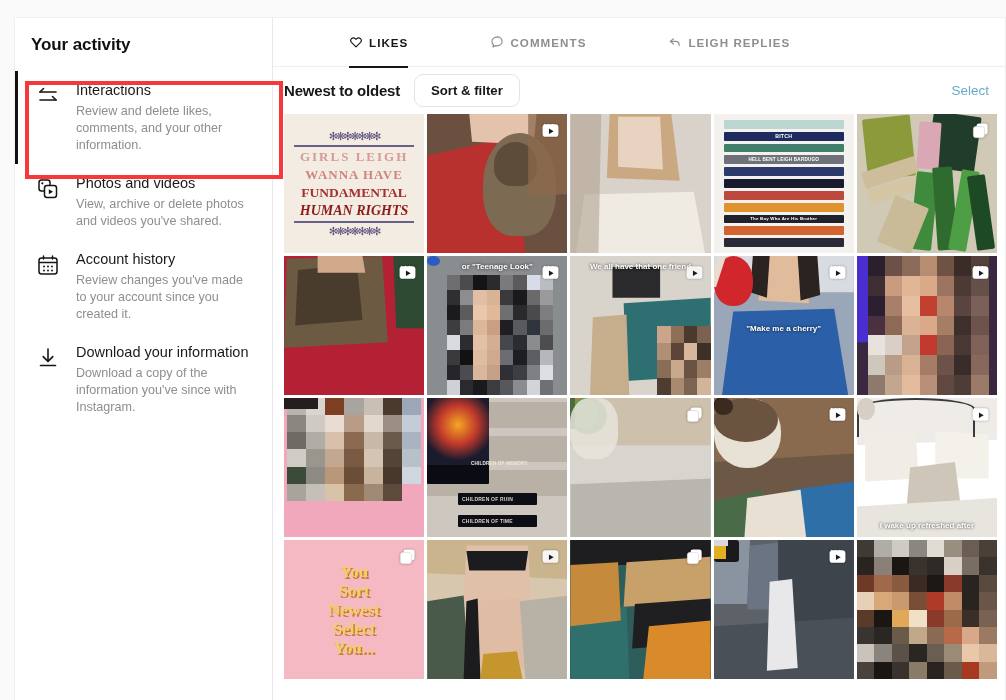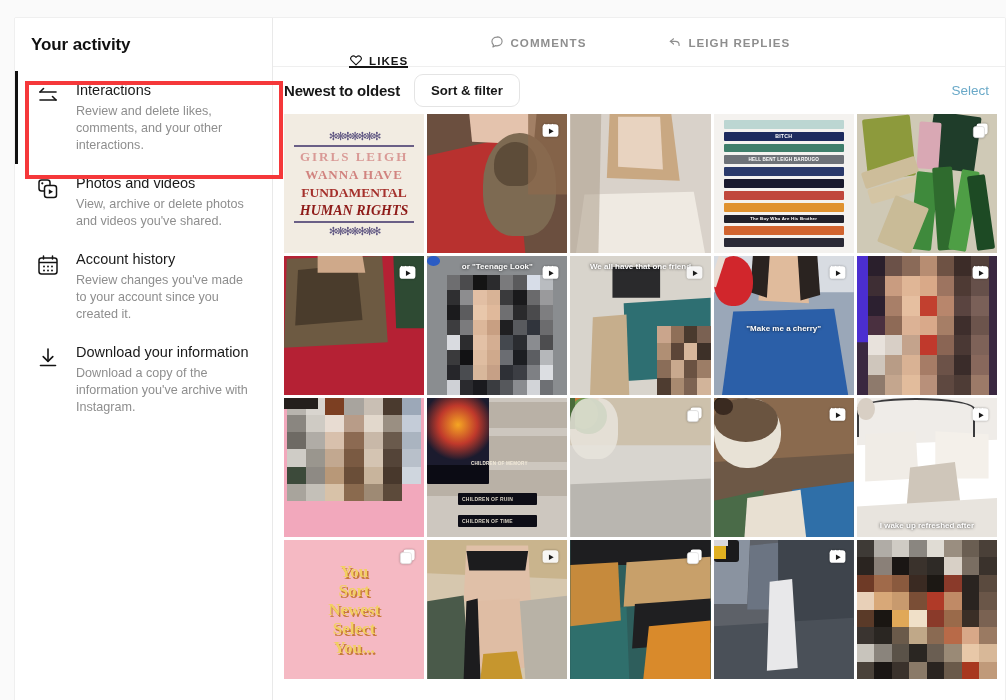--- a/index.html
+++ b/index.html
@@ -115,21 +115,21 @@
     height: 49px;
     padding: 0 18px;
     font-size: 11.6px;
     letter-spacing: 1.05px;
     color: #8e8e8e;
     font-weight: bold;
     cursor: pointer;
     position: relative;
     white-space: nowrap;
   }
-  .tab:nth-child(1) { margin-right: 46px; align-items: flex-end; }
+  .tab:nth-child(1) { margin-right: 46px; }
   .tab:nth-child(2) { margin-right: 46px; }
   .tab:nth-child(3) { margin-right: 46px; }
   .tab.active { color: #161616; }
   .tab.active::after {
     content: "";
     position: absolute;
     left: 18px; right: 18px;
     bottom: -1px;
     height: 2px;
     background: #161616;
@@ -283,21 +283,21 @@
           <div class="ico">
             <svg width="24" height="24" viewBox="0 0 24 24" fill="none" stroke="#141414" stroke-width="1.6" stroke-linecap="round" stroke-linejoin="round">
               <path d="M20 8H4"></path>
                 <path d="M7.5 4.5 4 8"></path>
               <path d="M4 16h16"></path>
                 <path d="M16.5 12.5 20 16"></path>
             </svg>
           </div>
           <div class="nav-text">
             <div class="nav-label">Interactions</div>
-            <div class="nav-desc">Review and delete likes, comments, and your other interactions.</div>
+            <div class="nav-desc">Review and delete likes, comments, and your other information.</div>
           </div>
         </div>
 
         <div class="nav-item">
           <div class="ico">
             <svg width="24" height="24" viewBox="0 0 24 24" fill="none" stroke="#141414" stroke-width="1.5" stroke-linejoin="round">
               <rect x="3" y="3" width="11" height="11" rx="2.5"></rect>
               <rect x="8.5" y="8.5" width="12" height="12" rx="2.5" fill="#fff"></rect>
               <path d="M12.8 12.2v5l4.2-2.5z" fill="#141414" stroke="none"></path>
               <circle cx="6.3" cy="6.3" r="1.1" fill="#141414" stroke="none"></circle>
@@ -332,21 +332,21 @@
         <div class="nav-item">
           <div class="ico">
             <svg width="24" height="24" viewBox="0 0 24 24" fill="none" stroke="#141414" stroke-width="1.6" stroke-linecap="round" stroke-linejoin="round">
               <path d="M12 3v12"></path>
                 <path d="M7.2 10.6 12 15.4l4.8-4.8"></path>
                 <path d="M4.5 19.5h15"></path>
             </svg>
           </div>
           <div class="nav-text">
             <div class="nav-label">Download your information</div>
-            <div class="nav-desc">Download a copy of the information you've archive with Instagram.</div>
+            <div class="nav-desc">Download a copy of the information you've since with Instagram.</div>
           </div>
         </div>
 
       </div>
 
       <div class="highlight-box"></div>
     </div>
 
     <div class="main">
 

